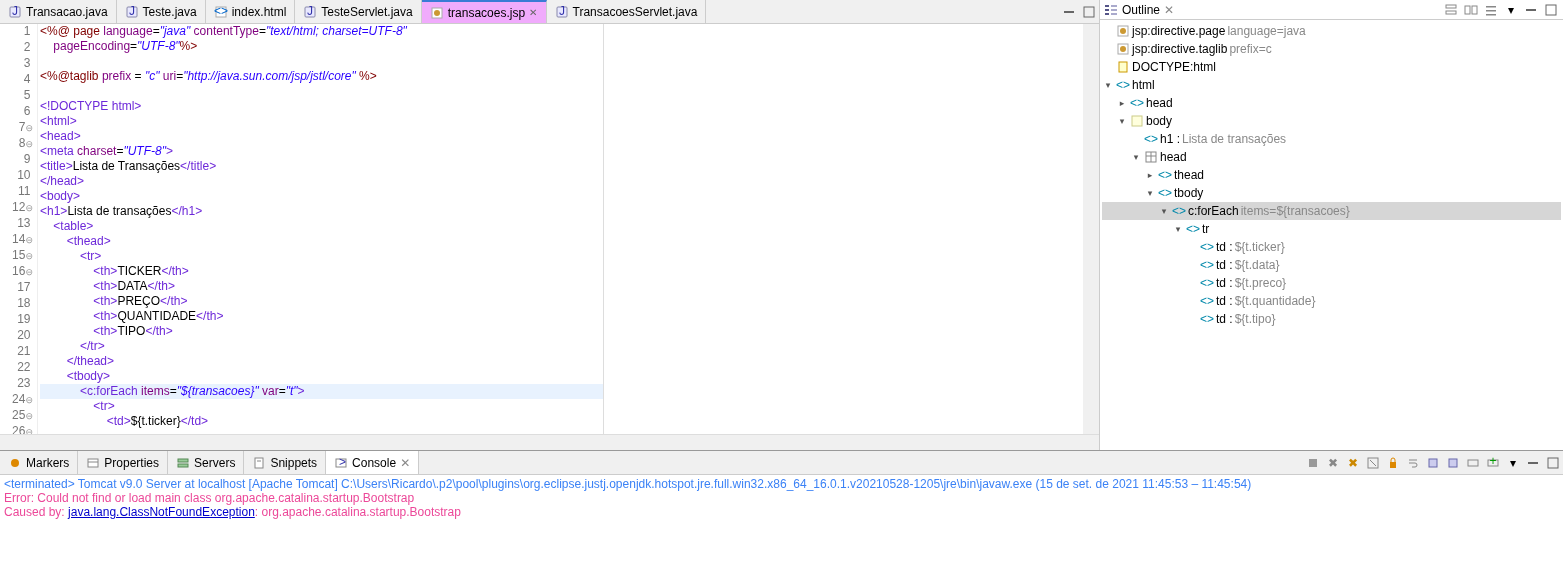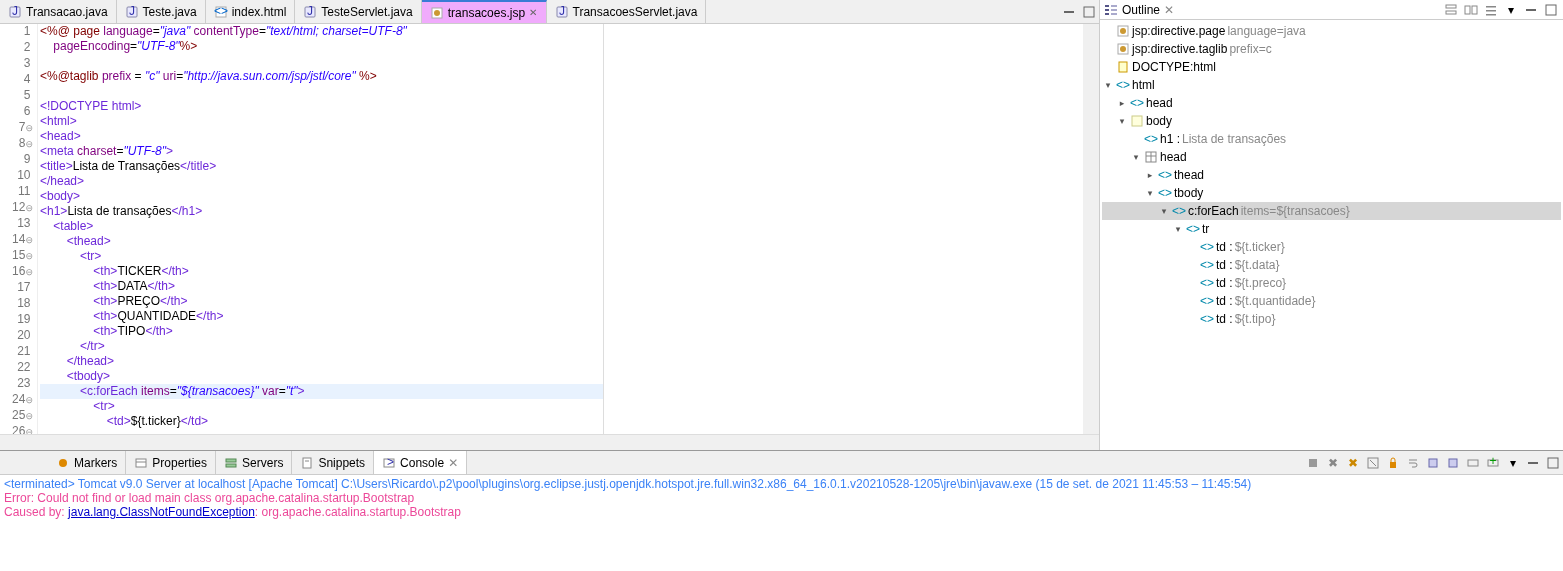--- a/index.html
+++ b/index.html
@@ -35,21 +35,21 @@
 .tree-row { display: flex; align-items: center; height: 18px; gap: 2px; cursor: pointer; }
 .tree-row .arrow { width: 12px; text-align: center; color: #555; font-size: 9px; }
 .tree-row .nico { width: 14px; height: 14px; display: inline-flex; align-items: center; justify-content: center; }
 .tree-row .lbl { color: #000; }
 .tree-row .meta { color: #888; }
 .tree-row.sel { background: #d6d6d6; }
 .tree-row.sel .lbl { color: #000; }
 .ind1 { padding-left: 14px; } .ind2 { padding-left: 28px; } .ind3 { padding-left: 42px; }
 .ind4 { padding-left: 56px; } .ind5 { padding-left: 70px; } .ind6 { padding-left: 84px; }
 .bottom { flex: 1; display: flex; flex-direction: column; border-top: 1px solid #999; }
-.btabs { display: flex; align-items: center; height: 24px; background: #f0f0f0; border-bottom: 1px solid #ccc; padding-left: 48px; }
+.btabs { display: flex; align-items: center; height: 24px; background: #f0f0f0; border-bottom: 1px solid #ccc; }
 .btab { display: flex; align-items: center; padding: 2px 8px; gap: 4px; border-right: 1px solid #ccc; height: 100%; cursor: pointer; }
 .btab.active { background: #fff; }
 .btabs .spacer { flex: 1; }
 .btabs .tbtn { width: 18px; height: 18px; margin: 0 1px; display: inline-flex; align-items: center; justify-content: center; cursor: pointer; }
 .console-body { flex: 1; padding: 2px 4px; font-family: Consolas, monospace; font-size: 12px; overflow: auto; }
 .console-body .term { color: #3b82f6; }
 .console-body .err { color: #ec4899; }
 .console-body .link { color: #00c; text-decoration: underline; }
 svg { display: block; }
 </style>

